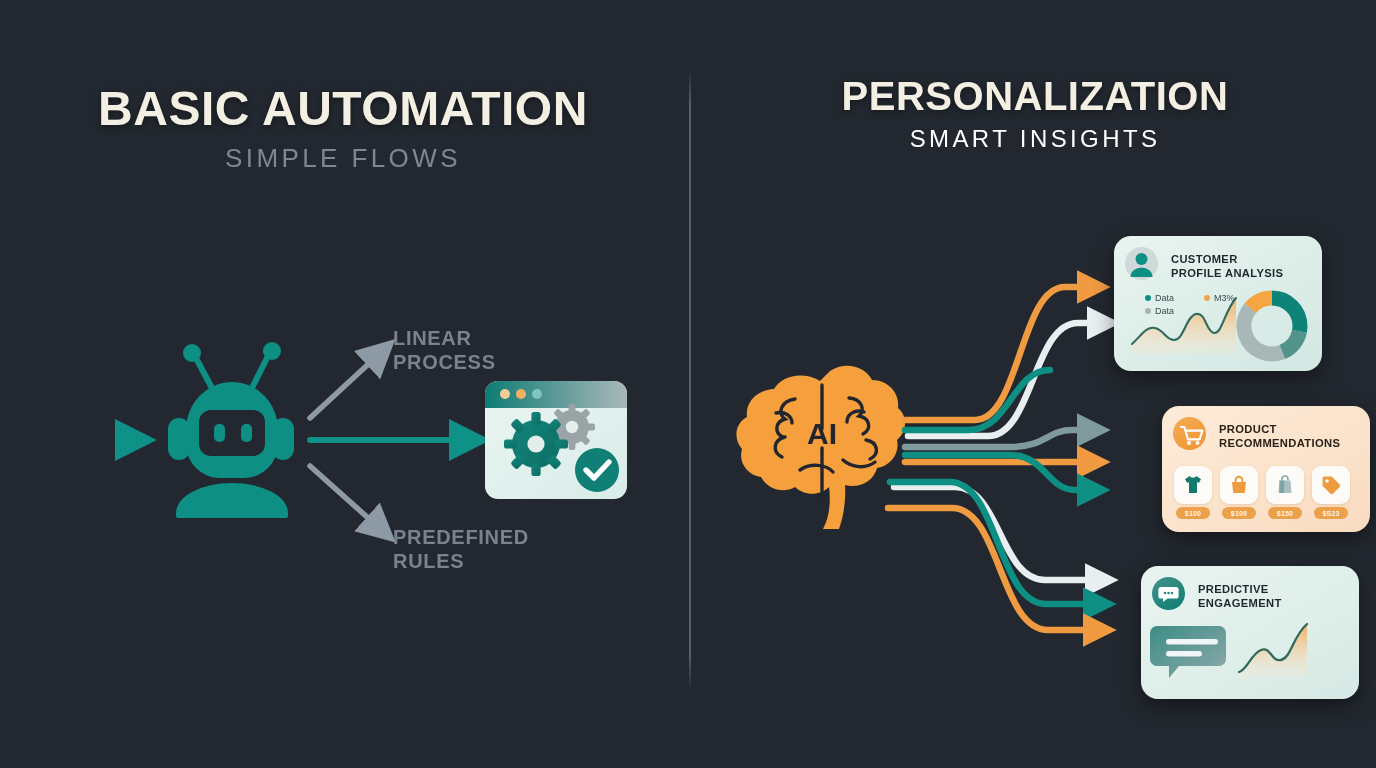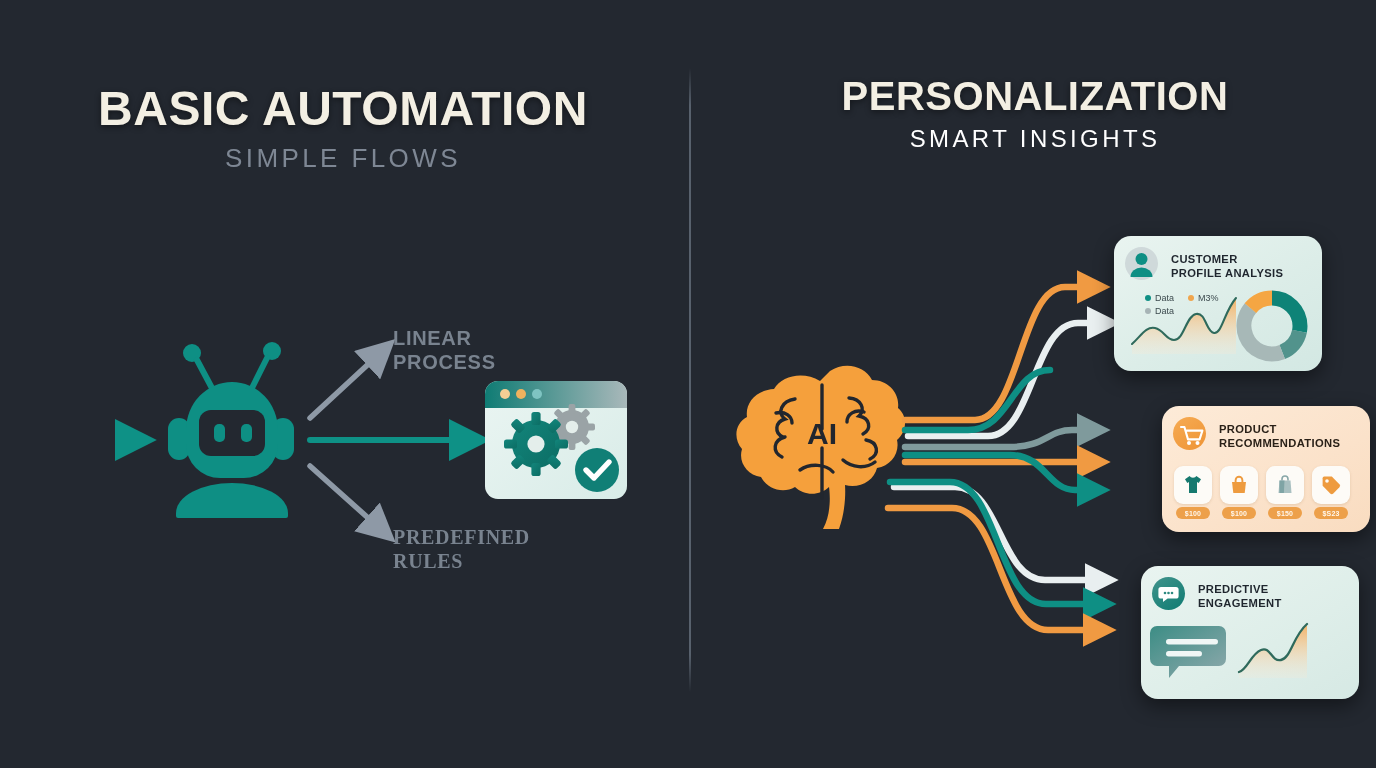--- a/index.html
+++ b/index.html
@@ -55,21 +55,21 @@
   .flow-label {
     position: absolute;
     color: #79838F;
     font-size: 20px;
     font-weight: 700;
     letter-spacing: .7px;
     line-height: 1.2;
     text-transform: uppercase;
   }
   .lbl-linear { left: 393px; top: 326px; }
-  .lbl-rules  { left: 393px; top: 525px; font-family: Liberation Serif, serif; }
+  .lbl-rules  { left: 393px; top: 525px; }
 
   
   .svg-layer { position: absolute; left: 0; top: 0; width: 1376px; height: 768px; pointer-events: none; }
 
   
   .card {
     position: absolute;
     border-radius: 17px;
     box-shadow: 0 7px 20px rgba(0,0,0,.45);
     overflow: hidden;
@@ -88,21 +88,21 @@
   }
   .card-2 .card-title { color: #2A2118; }
 
   .avatar-badge { width: 33px; height: 33px; border-radius: 50%; flex: 0 0 33px; position: relative; }
   .av-grey { background: #CFD9DA; }
   .av-orange { background: linear-gradient(145deg,#F6AB53,#EE9435); }
   .av-teal { background: linear-gradient(145deg,#41938C,#0F7C72); }
 
   
   .legend { position: absolute; left: 15px; top: 57px; font-size: 9px; }
-  .legend-row { display: flex; align-items: center; gap: 14px; margin-bottom: 3px; padding-left: 16px; }
+  .legend-row { display: flex; align-items: center; gap: 30px; margin-bottom: 3px; padding-left: 16px; }
   .legend-item { display: flex; align-items: center; gap: 4px; }
   .legend-dot { width: 6px; height: 6px; border-radius: 50%; }
   .legend-text { color: #3C4A4E; font-size: 9px; font-weight: 400; }
 
   
   .tiles { position: absolute; left: 12px; top: 60px; display: flex; gap: 8px; }
   .tile-wrap { width: 38px; position: relative; }
   .tile {
     width: 38px; height: 38px; border-radius: 9px;
     background: #FDFBF7; display: flex; align-items: center; justify-content: center;

